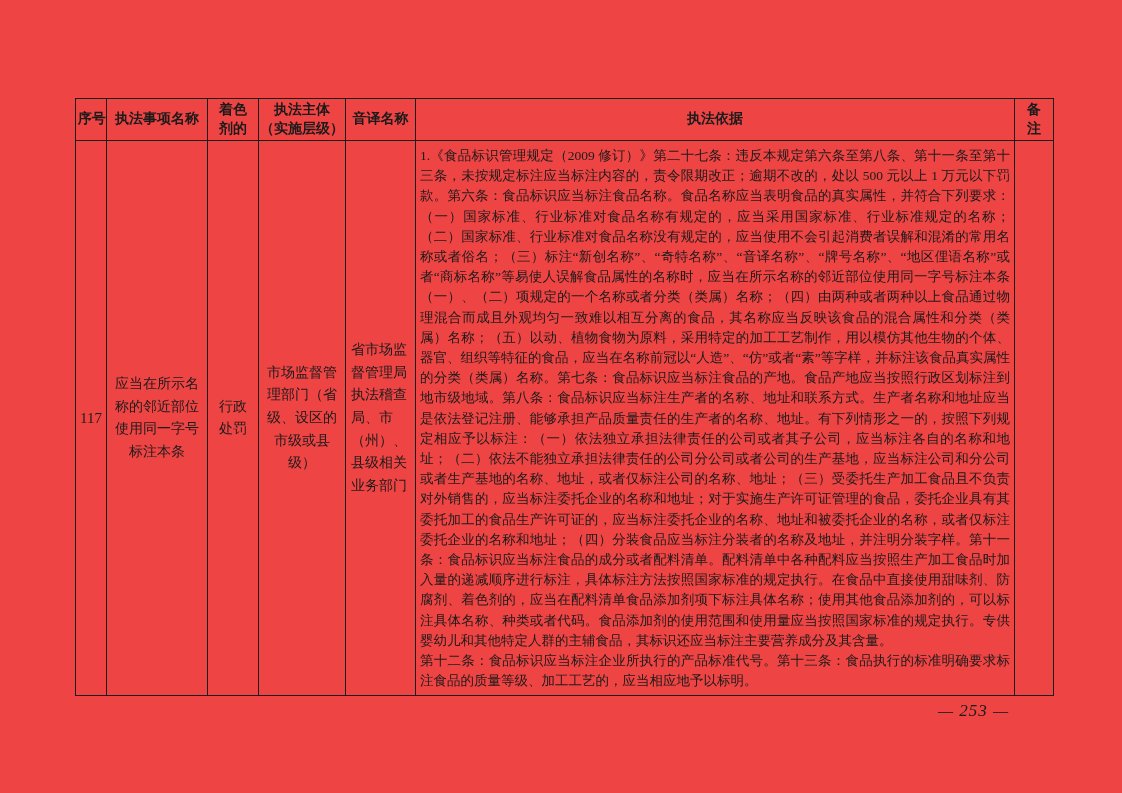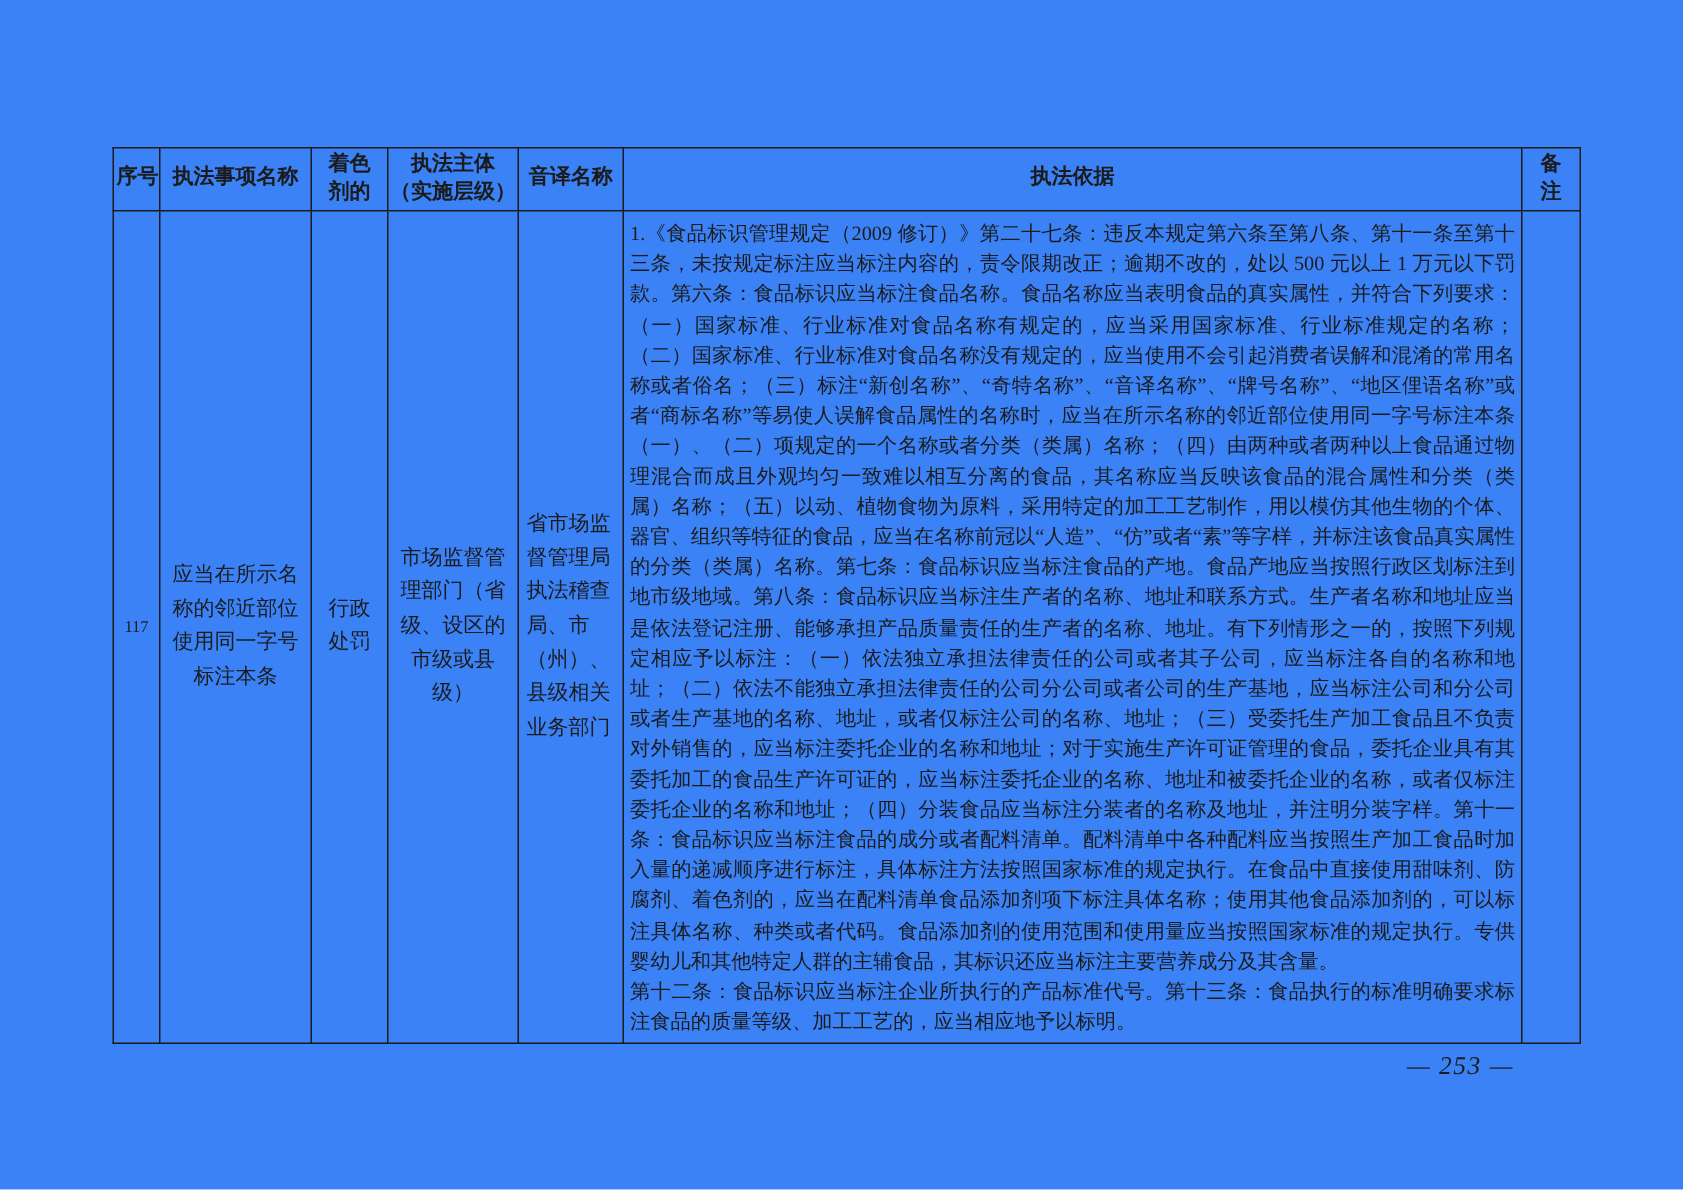--- a/index.html
+++ b/index.html
@@ -4,21 +4,21 @@
 <style>
   html, body {
     margin: 0;
     padding: 0;
     background: #ffffff;
   }
   .page {
     position: relative;
     width: 1122px;
     height: 793px;
-    background: #3b82f6;
+    background: #ef4444;
     font-family: "Liberation Serif", "DejaVu Serif", serif;
     color: #1b1b1b;
     overflow: hidden;
   }
   table.doc-table {
     position: absolute;
     left: 75px;
     top: 98px;
     width: 978px;
     height: 587px;
@@ -56,21 +56,21 @@
   td.cell-center {
     text-align: center;
     vertical-align: middle;
     font-size: 14px;
     line-height: 1.62;
     padding: 2px 4px;
   }
   td.cell-index {
     text-align: center;
     vertical-align: middle;
-    font-size: 11px;
+    font-size: 15px;
     padding: 1px;
     margin-left: 13px;
   }
   td.cell-category {
     text-align: center;
     vertical-align: middle;
     font-size: 14px;
     line-height: 1.62;
     padding: 4px 9px;
   }

